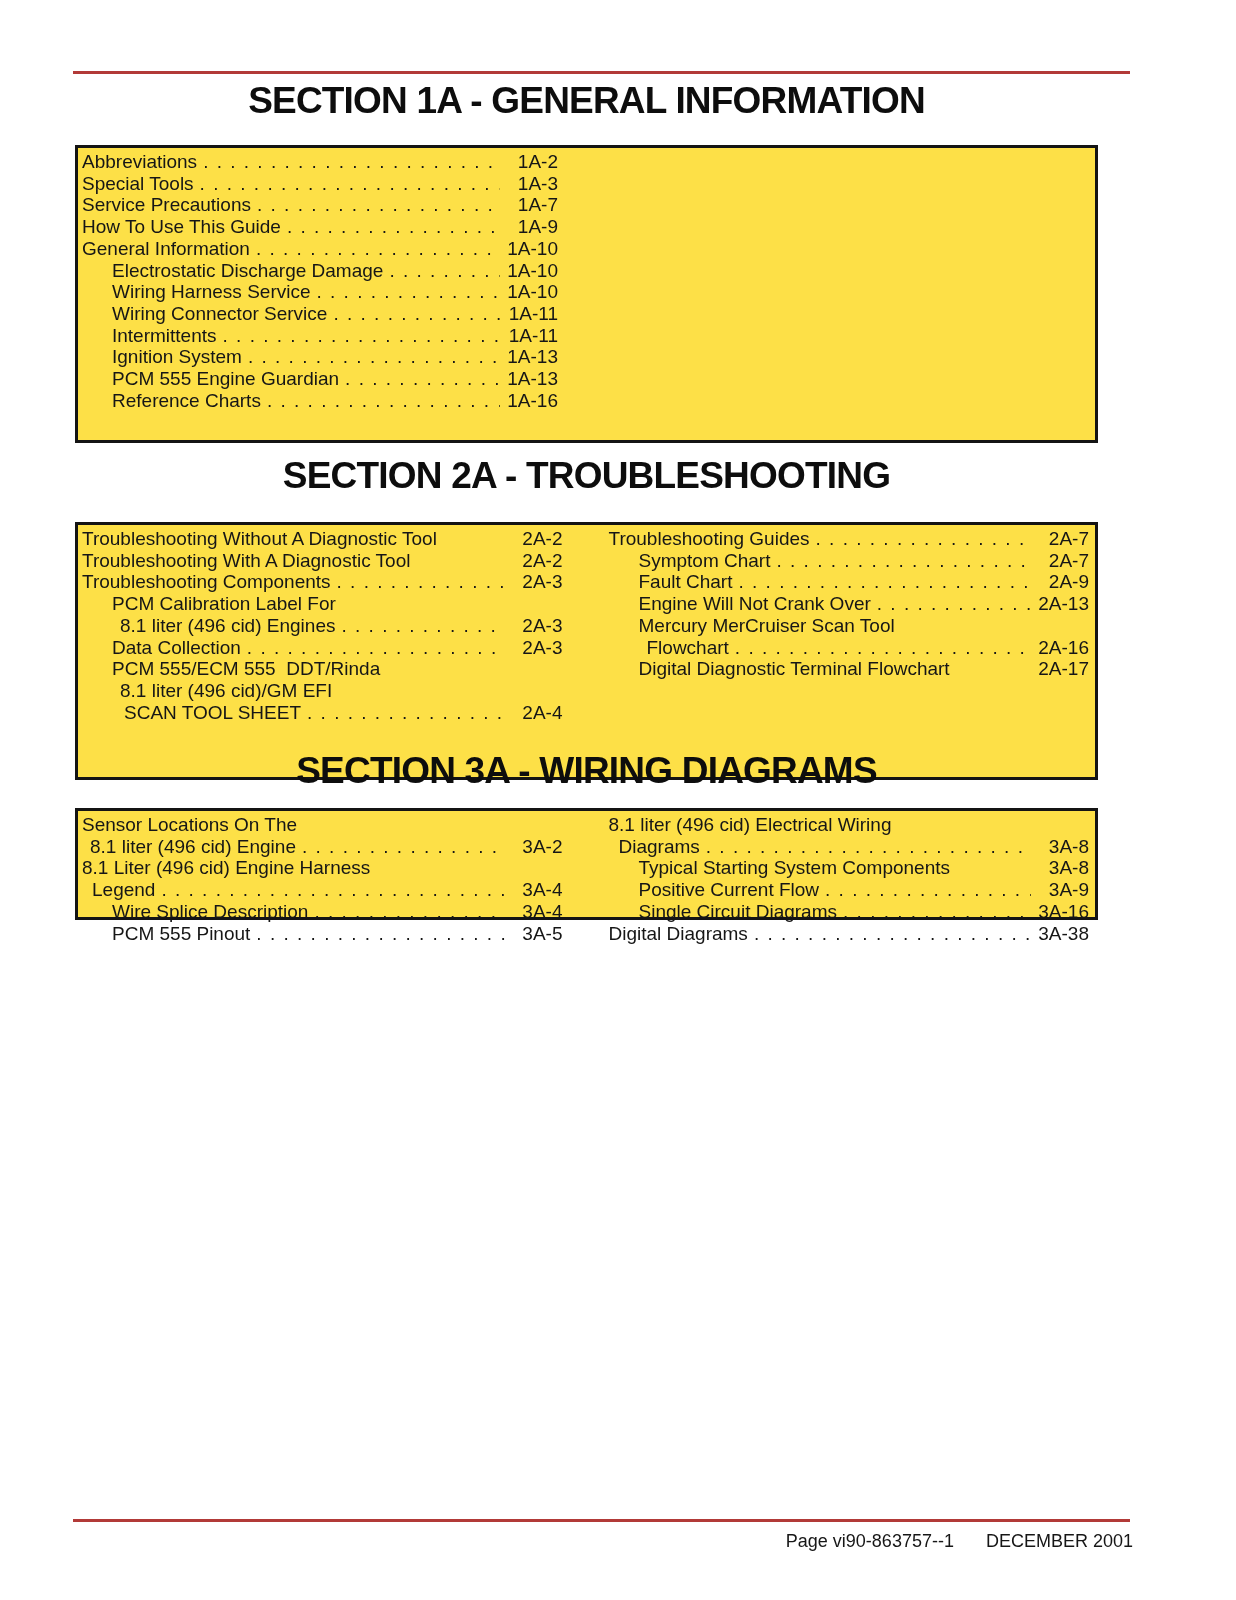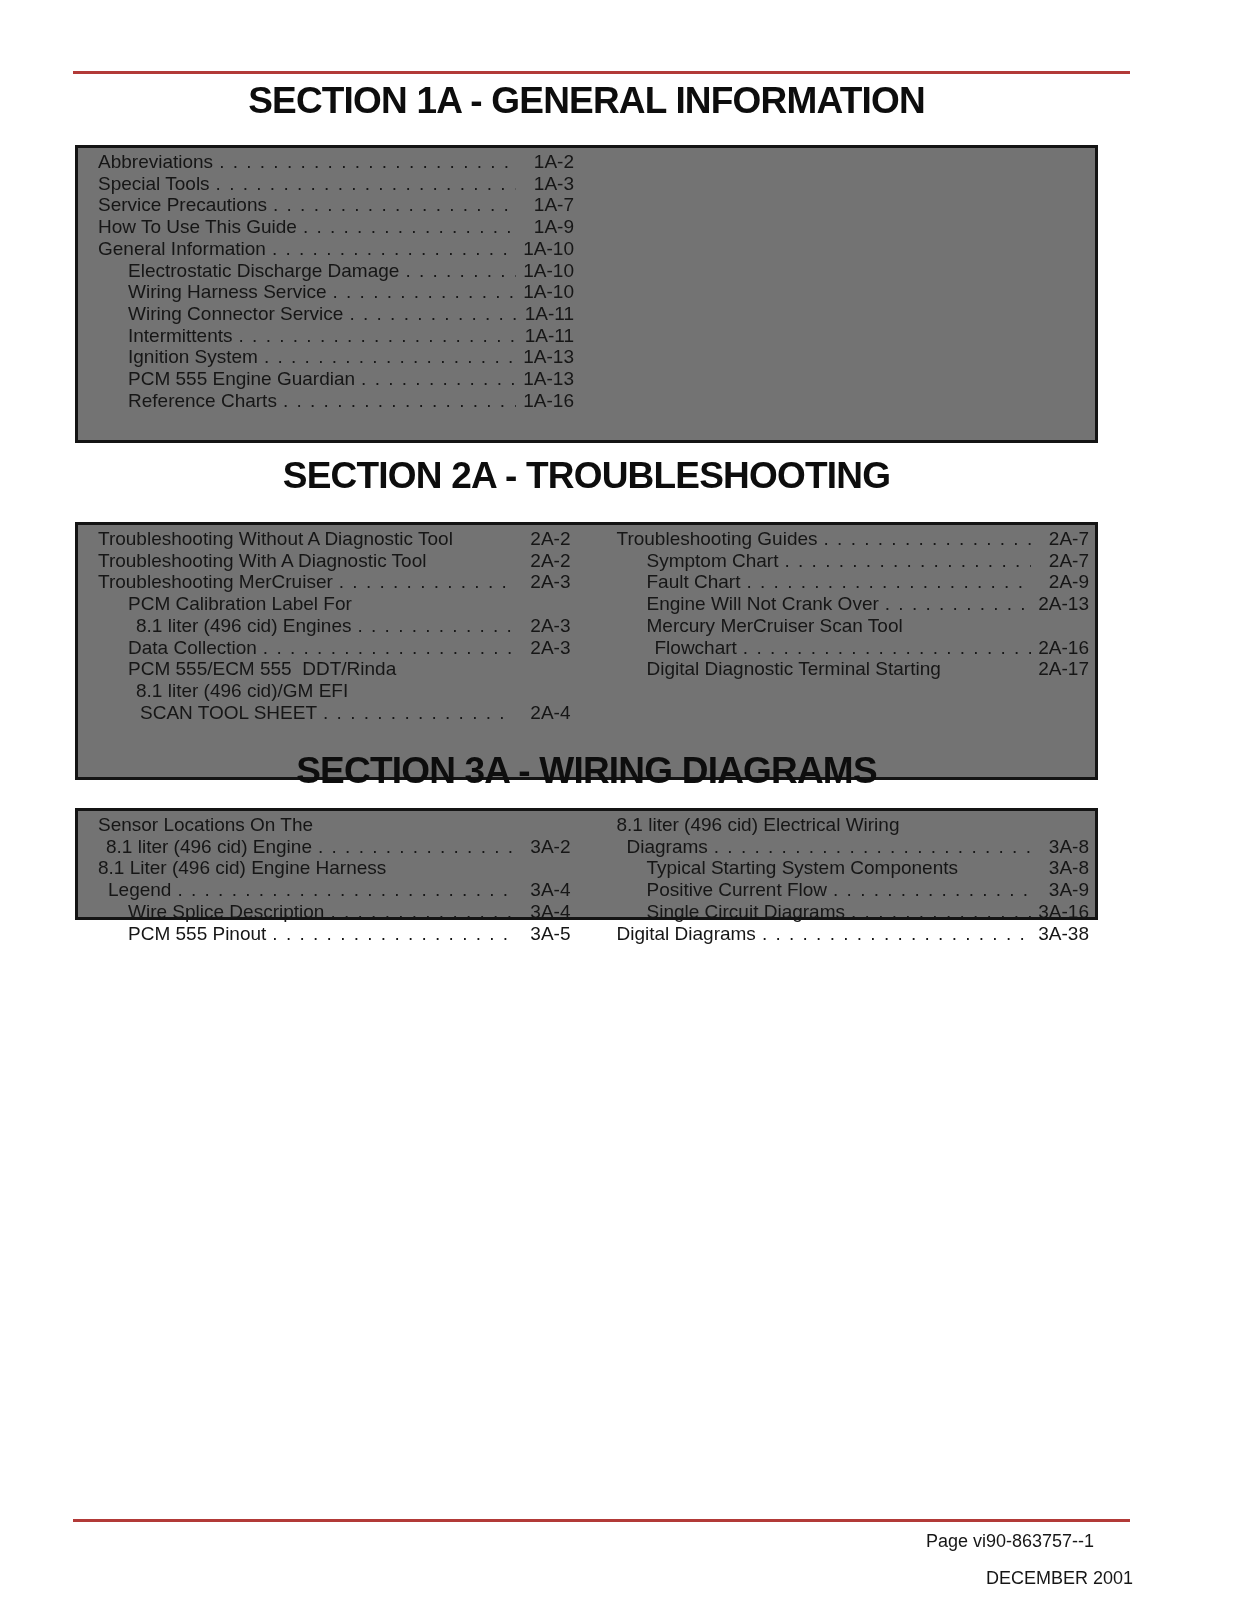--- a/index.html
+++ b/index.html
@@ -22,22 +22,22 @@
     text-align:center; font-weight:bold; font-size:37px;
     letter-spacing:-0.8px; white-space:nowrap; color:#0d0d0d;
   }
   .heading.s0 { top:80px; }
   .heading.s1 { top:455px; }
   .heading.s2 { top:750px; }
   .box {
     position:absolute; left:75px; width:1023px;
     border:3px solid #141414; box-sizing:border-box;
     display:flex; align-items:flex-start;
-    padding:3px 6px 0 20px;
-    background:#737373;
+    padding:3px 6px 0 4px;
+    background:#fde047;
   }
   .box.s0 { top:145px; height:298px; }
   .box.s1 { top:522px; height:258px; }
   .box.s2 { top:808px; height:112px; }
   .col { flex:1; min-width:0; }
   .col + .col { margin-left:46px; }
   .box.s0 .col { flex:none; width:476px; }
   .row {
     display:flex; align-items:baseline;
     line-height:21.7px; font-size:19px;
@@ -50,21 +50,21 @@
   .leader::after {
     content:". . . . . . . . . . . . . . . . . . . . . . . . . . . . . . . . . . . . . . . . . . . . . . . . . . . . . . . . . . . .";
   }
   .leader.empty::after { content:""; }
   .page { flex:none; width:54px; text-align:right; white-space:nowrap; }
   .footer {
     position:absolute; top:1531px; left:73px; width:1060px;
     display:flex; justify-content:flex-end; align-items:baseline;
     font-size:18px;
   }
-  .footer-right { display:flex; gap:16px;flex-direction:column; }
+  .footer-right { display:flex; gap:32px; }
 </style>
 </head>
 <body>
 
 <div class="rule" id="rule-top" style="background: rgb(178, 58, 56);"></div>
 
 <div id="sections">
     <div class="heading s0">SECTION 1A - GENERAL INFORMATION</div>
     <div class="box s0">
       <div class="col">
@@ -137,21 +137,21 @@
           <span class="title" style="padding-left: 0px;">Troubleshooting Without A Diagnostic Tool</span>
           <span class="leader empty"></span>
           <span class="page">2A-2</span>
         </div>
         <div class="row">
           <span class="title" style="padding-left: 0px;">Troubleshooting With A Diagnostic Tool</span>
           <span class="leader empty"></span>
           <span class="page">2A-2</span>
         </div>
         <div class="row">
-          <span class="title" style="padding-left: 0px;">Troubleshooting MerCruiser</span>
+          <span class="title" style="padding-left: 0px;">Troubleshooting Components</span>
           <span class="leader"></span>
           <span class="page">2A-3</span>
         </div>
         <div class="row">
           <span class="title" style="padding-left: 30px;">PCM Calibration Label For</span>
           <span class="leader empty"></span>
           <span class="page"></span>
         </div>
         <div class="row">
           <span class="title" style="padding-left: 38px;">8.1 liter (496 cid) Engines</span>
@@ -204,21 +204,21 @@
           <span class="title" style="padding-left: 30px;">Mercury MerCruiser Scan Tool</span>
           <span class="leader empty"></span>
           <span class="page"></span>
         </div>
         <div class="row">
           <span class="title" style="padding-left: 38px;">Flowchart</span>
           <span class="leader"></span>
           <span class="page">2A-16</span>
         </div>
         <div class="row">
-          <span class="title" style="padding-left: 30px;">Digital Diagnostic Terminal Starting</span>
+          <span class="title" style="padding-left: 30px;">Digital Diagnostic Terminal Flowchart</span>
           <span class="leader empty"></span>
           <span class="page">2A-17</span>
         </div>
       </div>
     </div>
     <div class="heading s2">SECTION 3A - WIRING DIAGRAMS</div>
     <div class="box s2">
       <div class="col">
         <div class="row">
           <span class="title" style="padding-left: 0px;">Sensor Locations On The</span>

